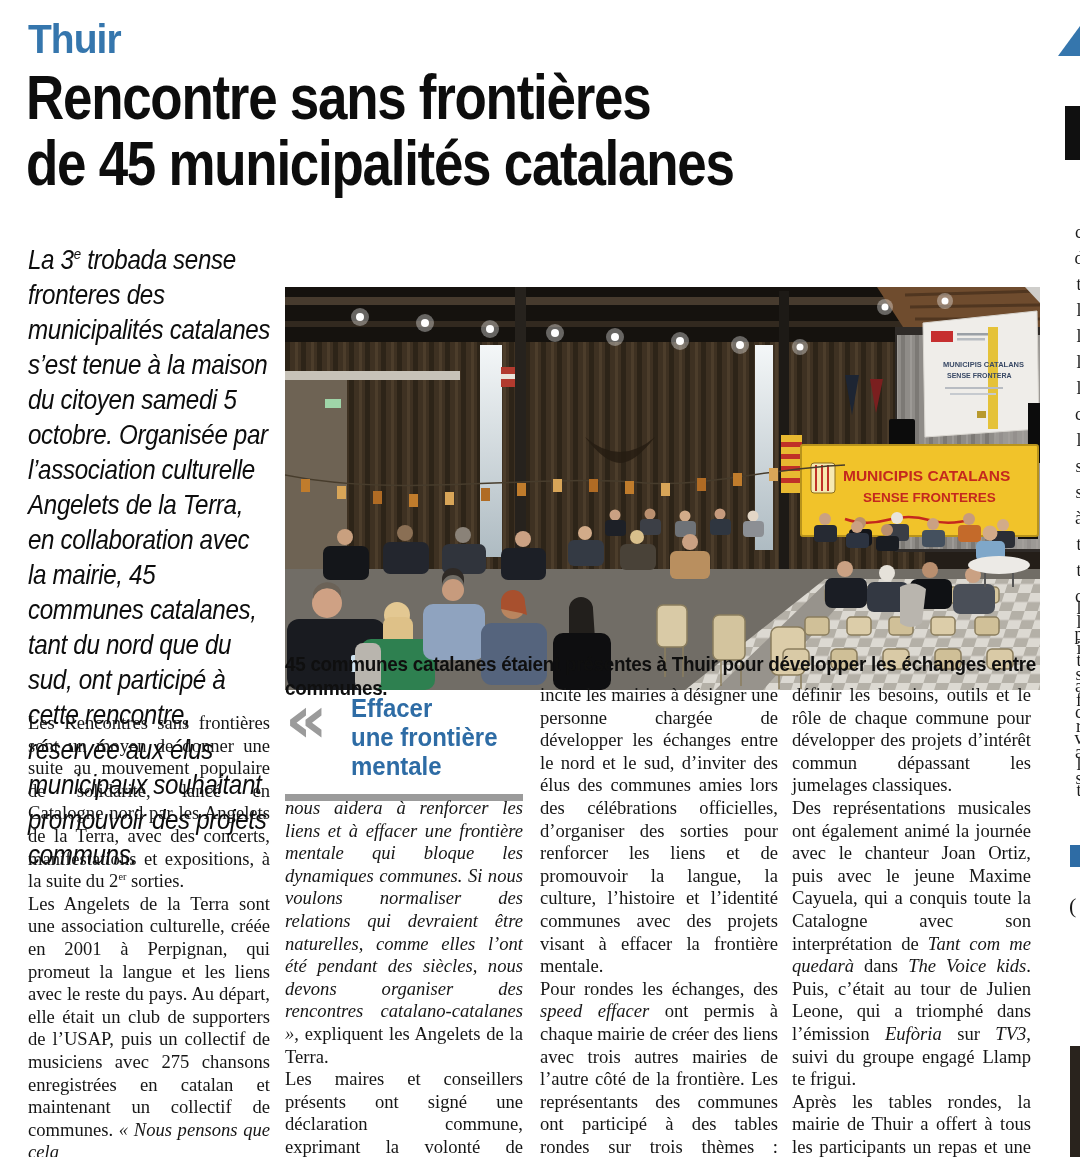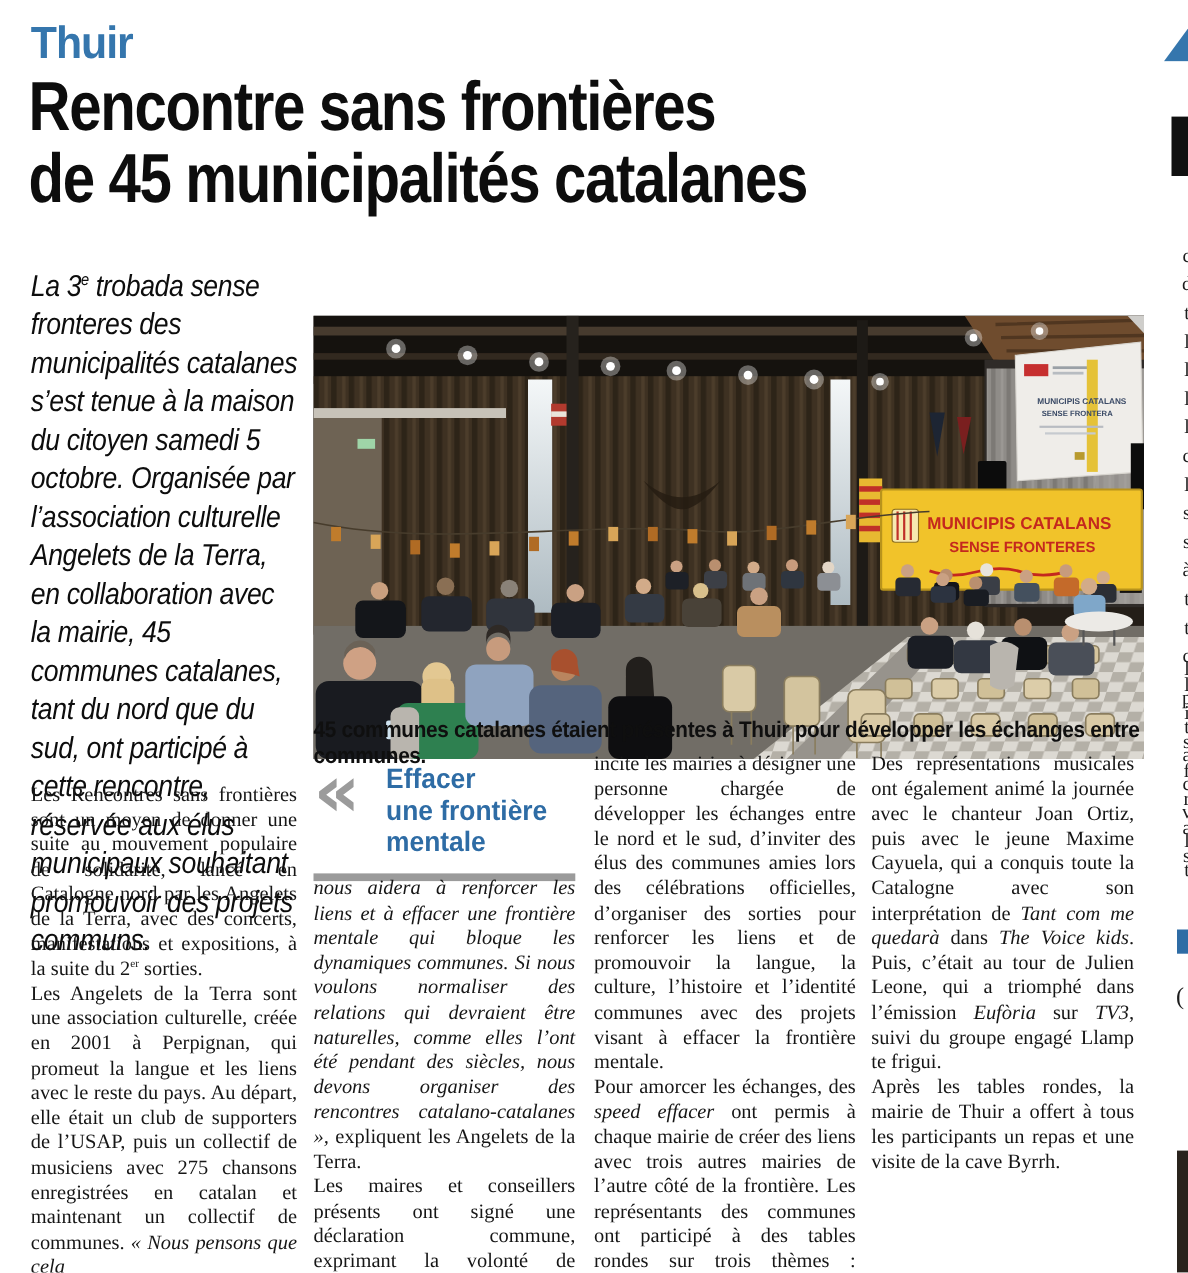--- a/index.html
+++ b/index.html
@@ -332,24 +332,25 @@
     <p><span>Les Angelets de la Terra sont une association culturelle, créée en 2001 à Perpignan, qui promeut la langue et les liens avec le reste du pays. Au départ, elle était un club de supporters de l’USAP, puis un collectif de musiciens avec 275 chansons enregistrées en catalan et maintenant un collectif de communes. </span><span class="it">« Nous pensons que cela</span></p>
   </div>
 
   <div class="abs bodycol" id="col2">
     <p><span class="it">nous aidera à renforcer les liens et à effacer une frontière mentale qui bloque les dynamiques communes. Si nous voulons normaliser des relations qui devraient être naturelles, comme elles l’ont été pendant des siècles, nous devons organiser des rencontres catalano-catalanes », </span><span>expliquent les Angelets de la Terra.</span></p>
     <p><span>Les maires et conseillers présents ont signé une déclaration commune, exprimant la volonté de renforcer les liens et de poursuivre ces rencontres. Ce document</span></p>
   </div>
 
   <div class="abs bodycol" id="col3">
     <p><span>incite les mairies à désigner une personne chargée de développer les échanges entre le nord et le sud, d’inviter des élus des communes amies lors des célébrations officielles, d’organiser des sorties pour renforcer les liens et de promouvoir la langue, la culture, l’histoire et l’identité communes avec des projets visant à effacer la frontière mentale.</span></p>
-    <p><span>Pour amorcer les échanges, des </span><span class="it">speed effacer</span><span> ont permis à chaque mairie de créer des liens avec trois autres mairies de l’autre côté de la frontière. Les représentants des communes ont participé à des tables rondes sur trois thèmes : culture, langue catalane et histoire. L’objectif était de débattre et de</span></p>
+    <p><span>Pour rondes les échanges, des </span><span class="it">speed effacer</span><span> ont permis à chaque mairie de créer des liens avec trois autres mairies de l’autre côté de la frontière. Les représentants des communes ont participé à des tables rondes sur trois thèmes : culture, langue catalane et histoire. L’objectif était de débattre et de</span></p>
   </div>
 
   <div class="abs bodycol" id="col4">
+    <p><span>définir les besoins, outils et le rôle de chaque commune pour développer des projets d’intérêt commun dépassant les jumelages classiques.</span></p>
     <p><span>Des représentations musicales ont également animé la journée avec le chanteur Joan Ortiz, puis avec le jeune Maxime Cayuela, qui a conquis toute la Catalogne avec son interprétation de </span><span class="it">Tant com me quedarà</span><span> dans </span><span class="it">The Voice kids</span><span>. Puis, c’était au tour de Julien Leone, qui a triomphé dans l’émission </span><span class="it">Eufòria</span><span> sur </span><span class="it">TV3</span><span>, suivi du groupe engagé Llamp te frigui.</span></p>
     <p><span>Après les tables rondes, la mairie de Thuir a offert à tous les participants un repas et une visite de la cave Byrrh.</span></p>
   </div>
 
   <div class="abs" id="edge-wedge"></div>
   <div class="abs" id="edge-bar"></div>
   <div class="edgefrag" style="top:222px;">cdtllllclssàttclisfras</div>
   <div class="edgefrag" style="top:598px;">lptacvlt</div>
   <div class="abs" id="edge-blue"></div>
   <div class="abs" id="edge-paren">(</div>

